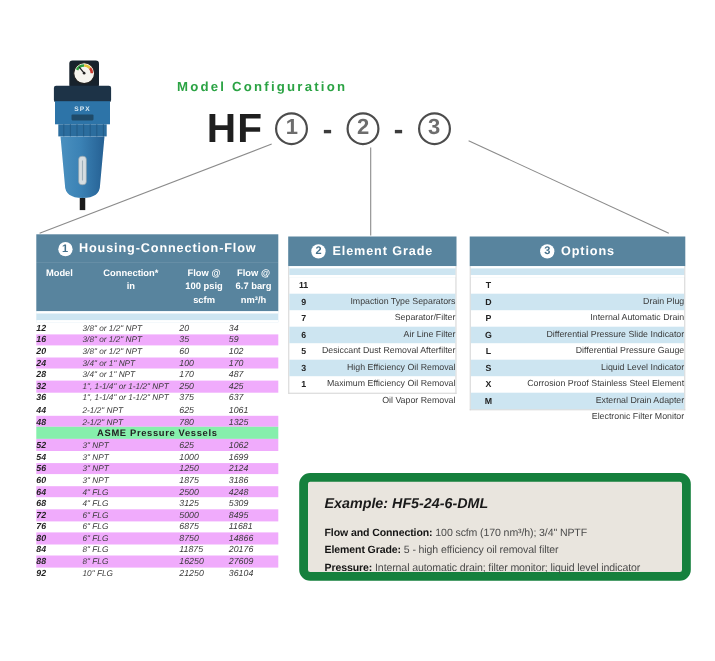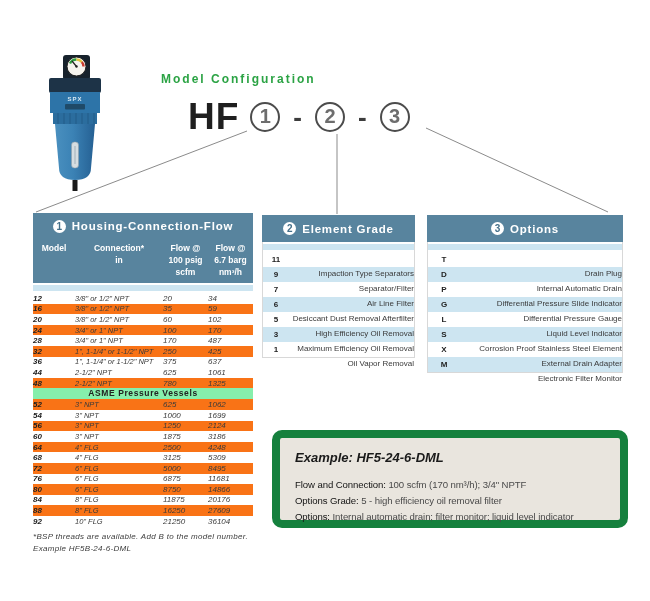--- a/index.html
+++ b/index.html
@@ -38,21 +38,21 @@
   .housing .tbl-head{height:26px;}
   .hcols{
     background:#58849e;color:#ffffff;display:grid;grid-template-columns:42px 88px 45px 45px;
     font-size:8.5px;font-weight:bold;text-align:center;padding:3px 0 5px;
   }
   .hcols .col span{display:block;line-height:12px;}
   .hrow{
     display:grid;grid-template-columns:42px 88px 45px 45px;align-items:center;
     height:10.6px;font-size:8px;color:#3a3a3a;font-style:italic;
   }
-  .hrow.alt{background:#f97316;}
+  .hrow.alt{background:#f0abfc;}
   .hrow .c0{font-weight:bold;color:#222;}
   .hrow .c1{font-size:7.5px;white-space:nowrap;}
   .asme-band{
     height:11px;background:#86efac;font-size:8.5px;font-weight:bold;color:#222;
     text-align:center;line-height:11px;letter-spacing:0.6px;
   }
   .footnote{
     position:absolute;left:33px;top:531px;width:240px;
     font-size:8px;font-style:italic;color:#3c3c3c;line-height:1.45;letter-spacing:0.3px;
   }
@@ -67,21 +67,21 @@
   .oc{width:32px;text-align:center;font-weight:bold;color:#222;flex:0 0 auto;}
   .gl,.ol{text-align:left;margin-top:28px;}
   
   .example{
     position:absolute;left:272px;top:430px;width:356px;height:98px;box-sizing:border-box;
     background:#e9e5de;border:8px solid #15803d;border-radius:10px;padding:12px 15px;
   }
   .ex-title{font-size:13px;font-weight:bold;font-style:italic;color:#1a1a1a;}
   .ex-lines{margin-top:12px;}
   .ex-line{font-size:9.6px;color:#4a4a4a;line-height:16px;white-space:nowrap;letter-spacing:-0.1px;}
-  .ex-line .lbl{font-weight:normal;color:#141414;}
+  .ex-line .lbl{font-weight:bold;color:#141414;}
   
   .product{position:absolute;left:44px;top:54px;}
 </style>
 </head>
 <body>
 
 <div class="canvas">
 
   <svg class="connectors" width="650" height="601" viewBox="0 0 650 601">
     <line x1="247" y1="131" x2="36" y2="212" stroke="#8b8b8b" stroke-width="1"></line>
@@ -375,36 +375,32 @@
             <span class="ol">External Drain Adapter</span>
           </div>
           <div class="orow alt">
             <span class="oc">M</span>
             <span class="ol">Electronic Filter Monitor</span>
           </div>
         </div>
     </div>
   </div>
 
-  <div class="footnote">
-    <span>*BSP threads are available. Add B to the model number.</span><br>
-    <span>Example HF5B-24-6-DML</span>
-  </div>
 
   <div class="example">
     <div class="ex-title">Example: HF5-24-6-DML</div>
     <div class="ex-lines">
       <div class="ex-line">
         <span class="lbl">Flow and Connection:</span>
         <span class="val">100 scfm (170 nm³/h); 3/4" NPTF</span>
       </div>
       <div class="ex-line">
-        <span class="lbl">Options Grade:</span>
+        <span class="lbl">Element Grade:</span>
         <span class="val">5 - high efficiency oil removal filter</span>
       </div>
       <div class="ex-line">
-        <span class="lbl">Options:</span>
+        <span class="lbl">Pressure:</span>
         <span class="val">Internal automatic drain; filter monitor; liquid level indicator</span>
       </div>
     </div>
   </div>
 
 </div>
 
 </body></html>

